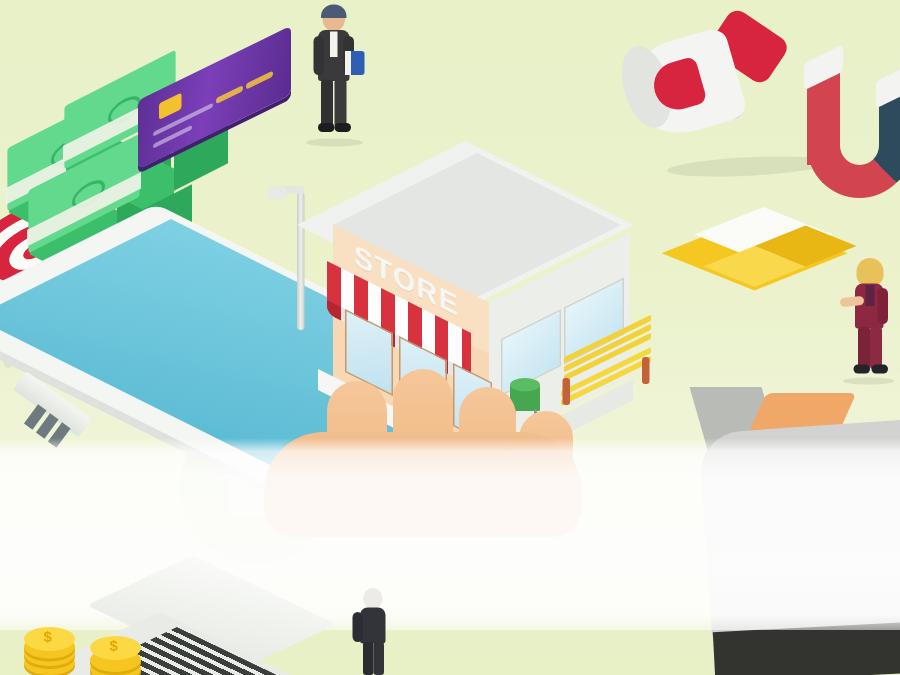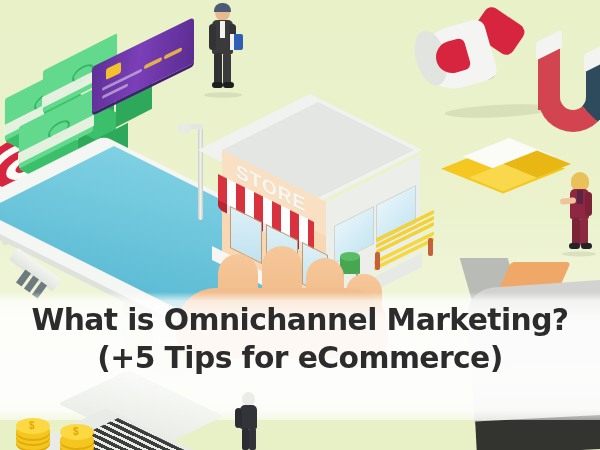--- a/index.html
+++ b/index.html
@@ -628,18 +628,14 @@
   </div>
 
   <div class="layer person" id="man2">
     <div class="head" style="left:10px;top:0;width:13px;height:14px;background:#ecebe6;"></div>
     <div class="torso" style="left:8px;top:13px;width:17px;height:24px;background:#33343a;"></div>
     <div class="arm" style="left:3px;top:16px;width:7px;height:20px;background:#2c2d33;"></div>
     <div class="leg" style="left:10px;top:36px;width:7px;height:22px;background:#2b2c31;"></div>
     <div class="leg" style="left:17px;top:36px;width:7px;height:22px;background:#33343a;"></div>
   </div>
 
-  <div id="title-block">
-    <p class="title-line">What is Omnichannel Marketing?</p>
-    <p class="title-line">(+5 Tips for eCommerce)</p>
-  </div>
 
 </div>
 
 </body></html>

